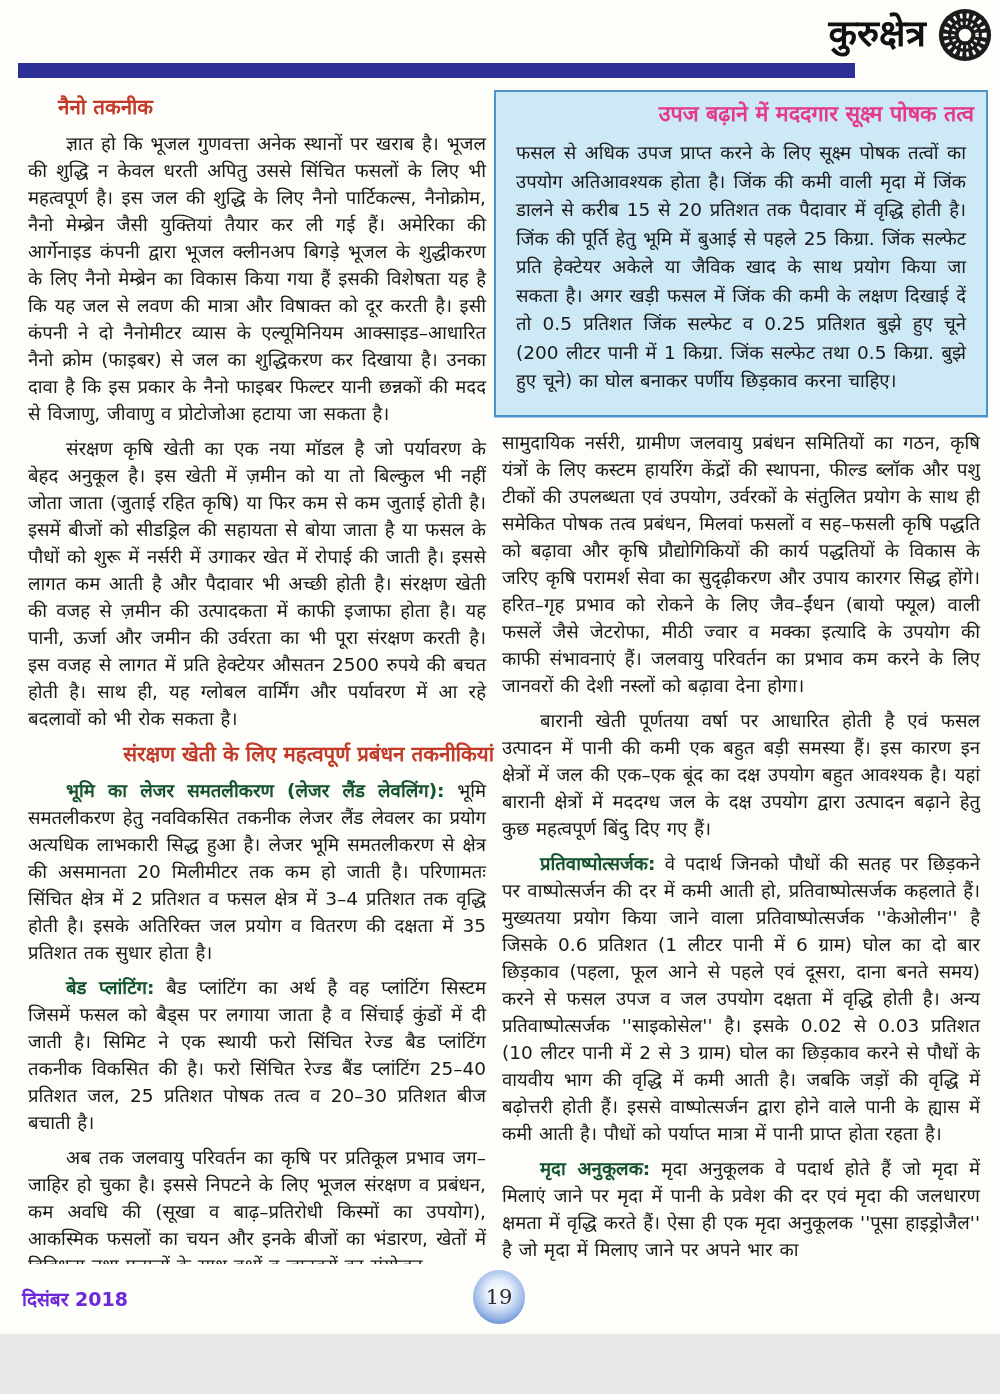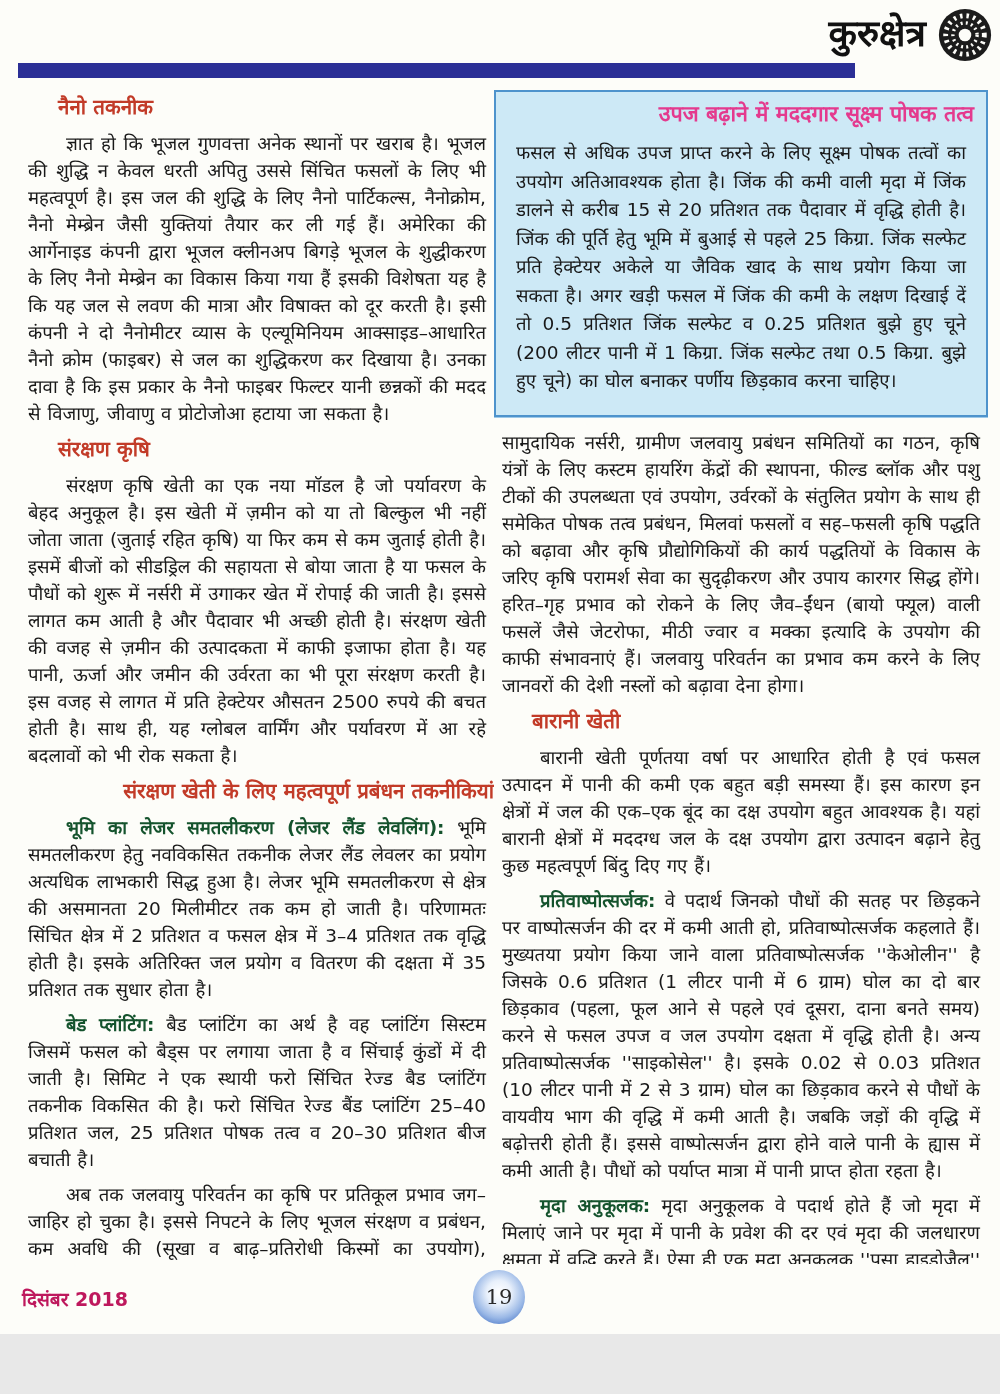--- a/index.html
+++ b/index.html
@@ -58,21 +58,21 @@
   }
   .box-title {
     color:#e43a8e; font-weight:bold;
     text-align:right; font-size:21.5px;
     line-height:34px; margin-bottom:2px;
   }
   .info-box p { line-height:28.5px; }
   
   .footer-date {
     position:absolute; left:22px; bottom:22px;
-    font-size:19px; font-weight:bold; color:#be185d;
+    font-size:19px; font-weight:bold; color:#6d28d9;
   }
   .page-badge {
     position:absolute; left:473px; bottom:10px;
     width:52px; height:54px; border-radius:50%;
     background:radial-gradient(circle at 50% 42%, #ffffff 0%, #e8f0fb 30%, #9ab8e6 62%, #4a77c7 88%, #3c63b0 100%);
     display:flex; align-items:center; justify-content:center;
     font-size:21px; color:#2a2a2a;
     font-family:"DejaVu Serif", serif;
   }
 </style>
@@ -91,35 +91,33 @@
     </svg>
   </div>
 
   <div class="blue-bar"></div>
 
   <div class="columns">
 
     <div class="col col-left">
       <div class="red-head">नैनो तकनीक</div>
       <p class="indent">ज्ञात हो कि भूजल गुणवत्ता अनेक स्थानों पर खराब है। भूजल की शुद्धि न केवल धरती अपितु उससे सिंचित फसलों के लिए भी महत्वपूर्ण है। इस जल की शुद्धि के लिए नैनो पार्टिकल्स, नैनोक्रोम, नैनो मेम्ब्रेन जैसी युक्तियां तैयार कर ली गई हैं। अमेरिका की आर्गेनाइड कंपनी द्वारा भूजल क्लीनअप बिगड़े भूजल के शुद्धीकरण के लिए नैनो मेम्ब्रेन का विकास किया गया हैं इसकी विशेषता यह है कि यह जल से लवण की मात्रा और विषाक्त को दूर करती है। इसी कंपनी ने दो नैनोमीटर व्यास के एल्यूमिनियम आक्साइड–आधारित नैनो क्रोम (फाइबर) से जल का शुद्धिकरण कर दिखाया है। उनका दावा है कि इस प्रकार के नैनो फाइबर फिल्टर यानी छन्नकों की मदद से विजाणु, जीवाणु व प्रोटोजोआ हटाया जा सकता है।</p>
-      <div class="red-head">संरक्षण कृषि</div>
       <p class="indent">संरक्षण कृषि खेती का एक नया मॉडल है जो पर्यावरण के बेहद अनुकूल है। इस खेती में ज़मीन को या तो बिल्कुल भी नहीं जोता जाता (जुताई रहित कृषि) या फिर कम से कम जुताई होती है। इसमें बीजों को सीडड्रिल की सहायता से बोया जाता है या फसल के पौधों को शुरू में नर्सरी में उगाकर खेत में रोपाई की जाती है। इससे लागत कम आती है और पैदावार भी अच्छी होती है। संरक्षण खेती की वजह से ज़मीन की उत्पादकता में काफी इजाफा होता है। यह पानी, ऊर्जा और जमीन की उर्वरता का भी पूरा संरक्षण करती है। इस वजह से लागत में प्रति हेक्टेयर औसतन 2500 रुपये की बचत होती है। साथ ही, यह ग्लोबल वार्मिंग और पर्यावरण में आ रहे बदलावों को भी रोक सकता है।</p>
       <div class="red-head centered">संरक्षण खेती के लिए महत्वपूर्ण प्रबंधन तकनीकियां</div>
       <p class="indent"><span class="lead-blue">भूमि का लेजर समतलीकरण (लेजर लैंड लेवलिंग):</span><span> भूमि समतलीकरण हेतु नवविकसित तकनीक लेजर लैंड लेवलर का प्रयोग अत्यधिक लाभकारी सिद्ध हुआ है। लेजर भूमि समतलीकरण से क्षेत्र की असमानता 20 मिलीमीटर तक कम हो जाती है। परिणामतः सिंचित क्षेत्र में 2 प्रतिशत व फसल क्षेत्र में 3–4 प्रतिशत तक वृद्धि होती है। इसके अतिरिक्त जल प्रयोग व वितरण की दक्षता में 35 प्रतिशत तक सुधार होता है।</span></p>
       <p class="indent"><span class="lead-blue">बेड प्लांटिंग:</span><span> बैड प्लांटिंग का अर्थ है वह प्लांटिंग सिस्टम जिसमें फसल को बैड्स पर लगाया जाता है व सिंचाई कुंडों में दी जाती है। सिमिट ने एक स्थायी फरो सिंचित रेज्ड बैड प्लांटिंग तकनीक विकसित की है। फरो सिंचित रेज्ड बैंड प्लांटिंग 25–40 प्रतिशत जल, 25 प्रतिशत पोषक तत्व व 20–30 प्रतिशत बीज बचाती है।</span></p>
       <p class="indent">अब तक जलवायु परिवर्तन का कृषि पर प्रतिकूल प्रभाव जग–जाहिर हो चुका है। इससे निपटने के लिए भूजल संरक्षण व प्रबंधन, कम अवधि की (सूखा व बाढ़–प्रतिरोधी किस्मों का उपयोग), आकस्मिक फसलों का चयन और इनके बीजों का भंडारण, खेतों में विविधता तथा फसलों के साथ वृक्षों व जानवरों का संयोजन,</p>
     </div>
 
     <div class="col col-right">
       <div class="info-box">
         <div class="box-title">उपज बढ़ाने में मददगार सूक्ष्म पोषक तत्व</div>
         <p>फसल से अधिक उपज प्राप्त करने के लिए सूक्ष्म पोषक तत्वों का उपयोग अतिआवश्यक होता है। जिंक की कमी वाली मृदा में जिंक डालने से करीब 15 से 20 प्रतिशत तक पैदावार में वृद्धि होती है। जिंक की पूर्ति हेतु भूमि में बुआई से पहले 25 किग्रा. जिंक सल्फेट प्रति हेक्टेयर अकेले या जैविक खाद के साथ प्रयोग किया जा सकता है। अगर खड़ी फसल में जिंक की कमी के लक्षण दिखाई दें तो 0.5 प्रतिशत जिंक सल्फेट व 0.25 प्रतिशत बुझे हुए चूने (200 लीटर पानी में 1 किग्रा. जिंक सल्फेट तथा 0.5 किग्रा. बुझे हुए चूने) का घोल बनाकर पर्णीय छिड़काव करना चाहिए।</p>
       </div>
       <p>सामुदायिक नर्सरी, ग्रामीण जलवायु प्रबंधन समितियों का गठन, कृषि यंत्रों के लिए कस्टम हायरिंग केंद्रों की स्थापना, फील्ड ब्लॉक और पशु टीकों की उपलब्धता एवं उपयोग, उर्वरकों के संतुलित प्रयोग के साथ ही समेकित पोषक तत्व प्रबंधन, मिलवां फसलों व सह–फसली कृषि पद्धति को बढ़ावा और कृषि प्रौद्योगिकियों की कार्य पद्धतियों के विकास के जरिए कृषि परामर्श सेवा का सुदृढ़ीकरण और उपाय कारगर सिद्ध होंगे। हरित–गृह प्रभाव को रोकने के लिए जैव–ईंधन (बायो फ्यूल) वाली फसलें जैसे जेटरोफा, मीठी ज्वार व मक्का इत्यादि के उपयोग की काफी संभावनाएं हैं। जलवायु परिवर्तन का प्रभाव कम करने के लिए जानवरों की देशी नस्लों को बढ़ावा देना होगा।</p>
-      <div class="red-head">बारानी खेती</div>
       <p class="indent">बारानी खेती पूर्णतया वर्षा पर आधारित होती है एवं फसल उत्पादन में पानी की कमी एक बहुत बड़ी समस्या हैं। इस कारण इन क्षेत्रों में जल की एक–एक बूंद का दक्ष उपयोग बहुत आवश्यक है। यहां बारानी क्षेत्रों में मददग्ध जल के दक्ष उपयोग द्वारा उत्पादन बढ़ाने हेतु कुछ महत्वपूर्ण बिंदु दिए गए हैं।</p>
       <p class="indent"><span class="lead-blue">प्रतिवाष्पोत्सर्जक:</span><span> वे पदार्थ जिनको पौधों की सतह पर छिड़कने पर वाष्पोत्सर्जन की दर में कमी आती हो, प्रतिवाष्पोत्सर्जक कहलाते हैं। मुख्यतया प्रयोग किया जाने वाला प्रतिवाष्पोत्सर्जक ''केओलीन'' है जिसके 0.6 प्रतिशत (1 लीटर पानी में 6 ग्राम) घोल का दो बार छिड़काव (पहला, फूल आने से पहले एवं दूसरा, दाना बनते समय) करने से फसल उपज व जल उपयोग दक्षता में वृद्धि होती है। अन्य प्रतिवाष्पोत्सर्जक ''साइकोसेल'' है। इसके 0.02 से 0.03 प्रतिशत (10 लीटर पानी में 2 से 3 ग्राम) घोल का छिड़काव करने से पौधों के वायवीय भाग की वृद्धि में कमी आती है। जबकि जड़ों की वृद्धि में बढ़ोत्तरी होती हैं। इससे वाष्पोत्सर्जन द्वारा होने वाले पानी के ह्यास में कमी आती है। पौधों को पर्याप्त मात्रा में पानी प्राप्त होता रहता है।</span></p>
       <p class="indent"><span class="lead-blue">मृदा अनुकूलक:</span><span> मृदा अनुकूलक वे पदार्थ होते हैं जो मृदा में मिलाएं जाने पर मृदा में पानी के प्रवेश की दर एवं मृदा की जलधारण क्षमता में वृद्धि करते हैं। ऐसा ही एक मृदा अनुकूलक ''पूसा हाइड्रोजैल'' है जो मृदा में मिलाए जाने पर अपने भार का</span></p>
     </div>
 
   </div>
 
   <div class="footer-date">दिसंबर 2018</div>
   <div class="page-badge">
     <span>19</span>

